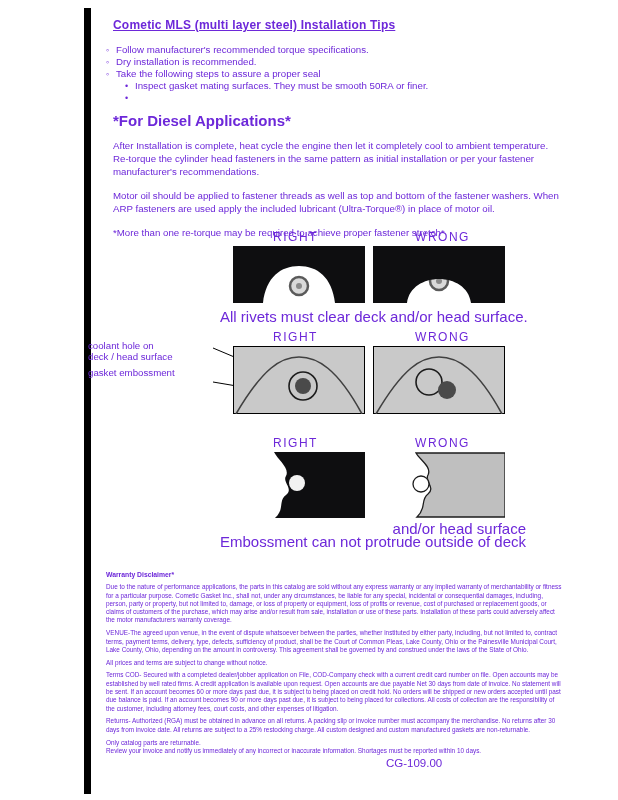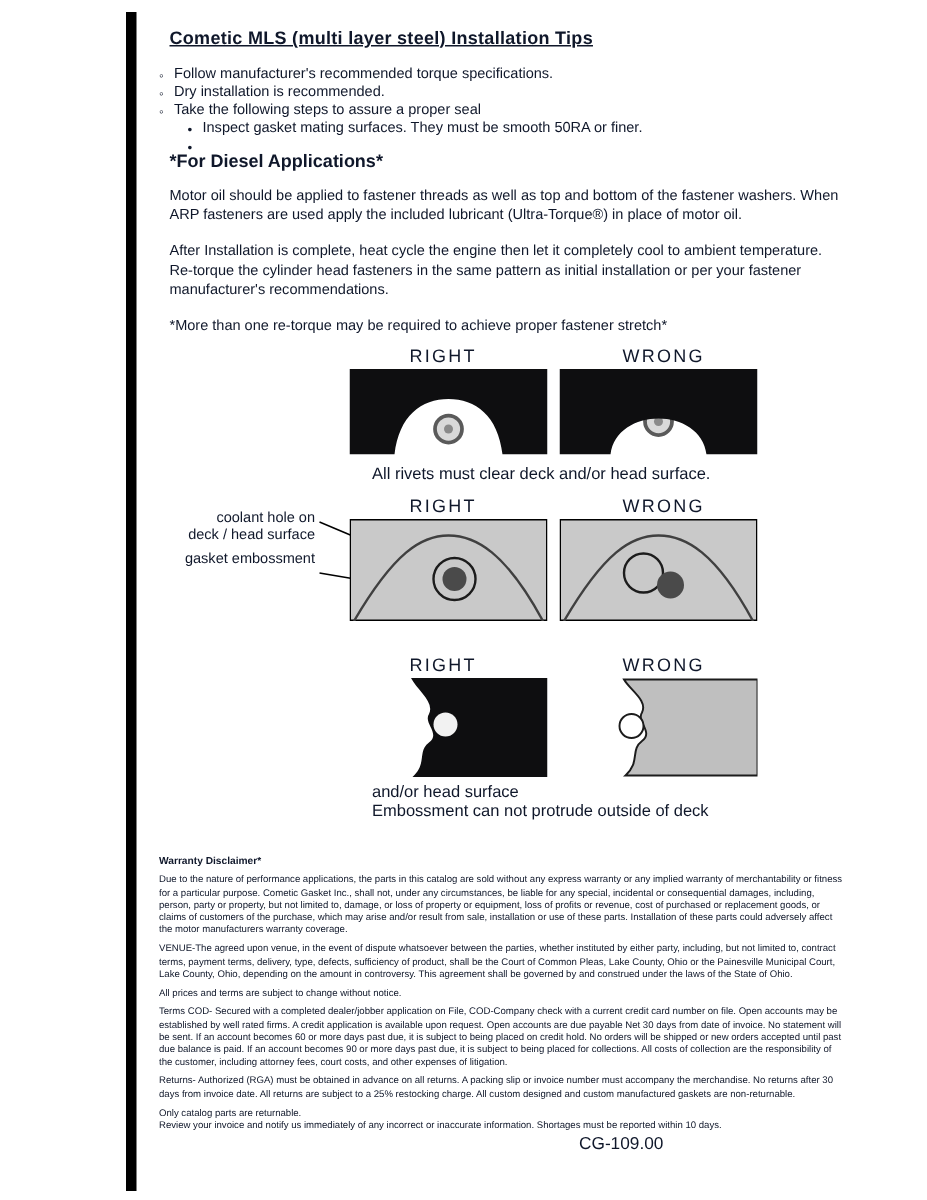--- a/index.html
+++ b/index.html
@@ -1,41 +1,41 @@
 <!DOCTYPE html>
 <html><head>
 <meta charset="utf-8">
 <style>
   html,body { margin:0; padding:0; background:#ffffff; }
   .page {
     position:relative; width:618px; height:800px; background:#ffffff;
-    font-family:"Liberation Sans", sans-serif; color:#0f172a; overflow:hidden;
+    font-family:"Liberation Sans", sans-serif; color:#6d28d9; overflow:hidden;
   }
   .left-bar { position:absolute; left:84px; top:8px; width:7px; height:786px; background:#000; }
 
   .content { position:absolute; left:106px; top:18px; width:456px; }
   .title { font-size:12px; font-weight:bold; text-decoration:underline; margin:0 0 12px 7px; letter-spacing:0.2px; }
 
   .tips-list { margin:0; }
   .tip-item { position:relative; padding-left:10px; font-size:9.7px; line-height:12px; }
   .tip-item .marker { position:absolute; left:0; top:0; font-size:9px; }
   .tip-item.sub { margin-left:19px; }
 
-  .diesel-heading { font-size:12px; font-weight:bold; margin:8px 0 10px 7px; }
+  .diesel-heading { font-size:15px; font-weight:bold; margin:20px 0 10px 7px; }
   .diesel-para { font-size:9.7px; line-height:13px; margin:0 0 11px 7px; width:450px; }
   .diesel-note { font-size:9.7px; margin:12px 0 0 7px; }
 
   .diagram-section { position:absolute; left:0; top:226px; width:618px; height:332px; }
   .leader-lines { position:absolute; left:0; top:0; }
   .dg-labels { position:absolute; left:233px; width:272px; display:flex; gap:22px; }
   .dg-labels span { width:132px; text-align:center; font-size:12px; letter-spacing:1.5px; }
   .dg-panels { position:absolute; left:233px; display:flex; gap:8px; }
   .dg-panels svg { display:block; }
-  .dg-caption { position:absolute; left:248px; font-size:11px; line-height:13px; }
-  .callout { position:absolute; left:88px; width:122px; text-align:right; font-size:9.7px; line-height:11px; }
+  .dg-caption { position:absolute; left:220px; font-size:15px; line-height:13px;text-align:right; }
+  .callout { position:absolute; left:88px; width:122px; text-align:left; font-size:9.7px; line-height:11px; }
 
   .warranty { position:absolute; left:106px; top:571px; width:456px; font-size:6.4px; line-height:8.3px; }
   .warranty h3 { font-size:6.8px; margin:0 0 4px 0; }
   .warr-p { margin:0 0 4.5px 0; }
   .warr-p.tight { margin:0; }
 
   .footer-code { position:absolute; left:386px; top:757px; font-size:11.5px; }
 </style>
 </head>
 <body>
@@ -48,22 +48,22 @@
 
     <div class="tips-list">
       <div class="tip-item"><span class="marker">◦</span><span>Follow manufacturer's recommended torque specifications.</span></div>
       <div class="tip-item"><span class="marker">◦</span><span>Dry installation is recommended.</span></div>
       <div class="tip-item"><span class="marker">◦</span><span>Take the following steps to assure a proper seal</span></div>
       <div class="tip-item sub"><span class="marker">•</span><span>Inspect gasket mating surfaces.  They must be smooth 50RA or finer.</span></div>
       <div class="tip-item sub"><span class="marker">•</span></div>
     </div>
 
     <h2 class="diesel-heading">*For Diesel Applications*</h2>
+    <p class="diesel-para">After Installation is complete, heat cycle the engine then let it completely cool to ambient temperature.  Re-torque the cylinder head fasteners in the same pattern as initial installation or per your fastener manufacturer's recommendations.</p>
     <p class="diesel-para">Motor oil should be applied to fastener threads as well as top and bottom of the fastener washers. When ARP fasteners are used apply the included lubricant (Ultra-Torque®) in place of motor oil.</p>
-    <p class="diesel-para">After Installation is complete, heat cycle the engine then let it completely cool to ambient temperature.  Re-torque the cylinder head fasteners in the same pattern as initial installation or per your fastener manufacturer's recommendations.</p>
     <p class="diesel-note">*More than one re-torque may be required to achieve proper fastener stretch*</p>
   </div>
 
   <div class="diagram-section">
     <svg class="leader-lines" width="618" height="332" viewBox="0 0 618 332">
       <line x1="213" y1="122" x2="296" y2="157" stroke="#000" stroke-width="1"></line>
       <line x1="213" y1="156" x2="290" y2="169" stroke="#000" stroke-width="1"></line>
     </svg>
 
     <div class="dg-labels" style="top:4px">

